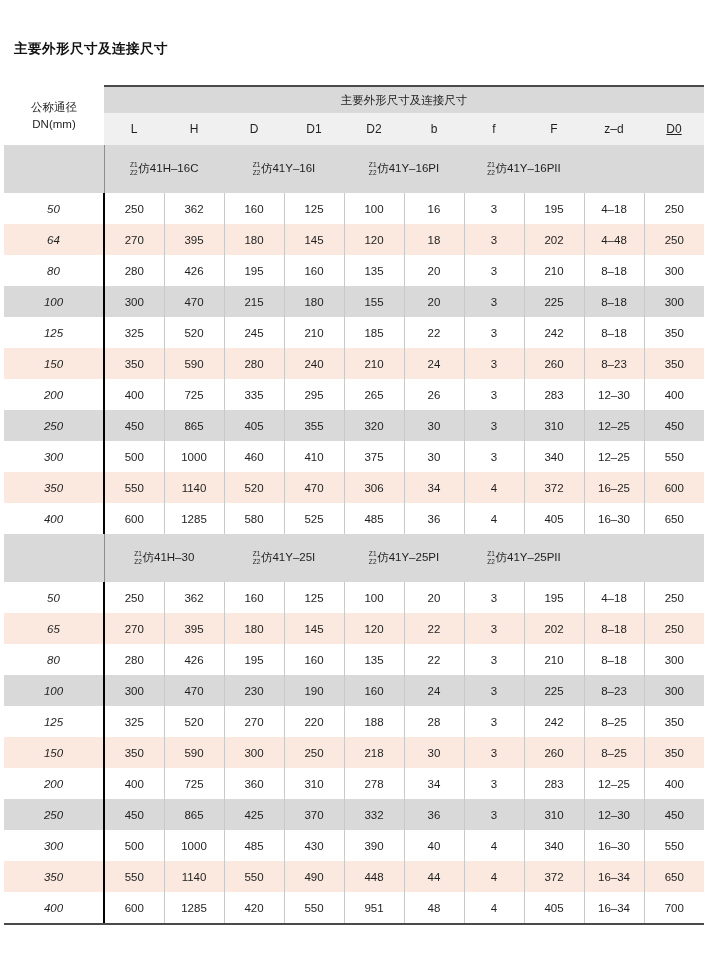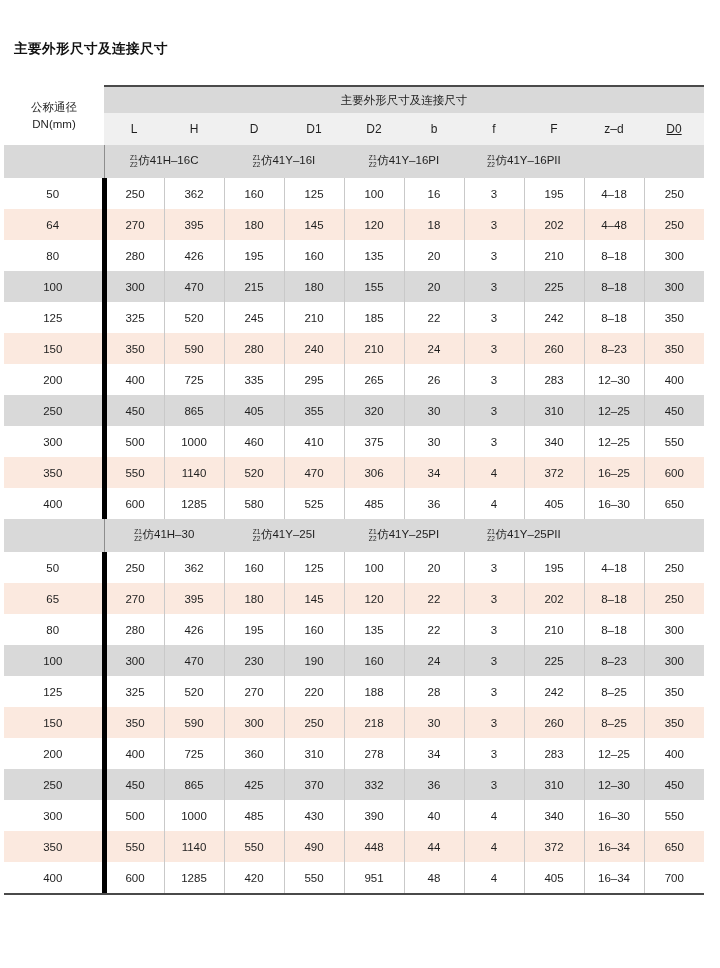--- a/index.html
+++ b/index.html
@@ -84,21 +84,21 @@
     background: #f0f0f0;
     height: 32px;
     font-size: 12px;
     border-right: 1px solid #bdbdbd;
   }
   .hdr-col.last { border-right: none; text-decoration: underline; }
 
   
   .model-row td {
     background: #d9d9d9;
-    height: 33px;
+    height: 48px;
     font-size: 11.5px;
   }
   .model-row td.model-first {
     border-right: 1px solid #8e8e8e;
   }
   .model-label {
     display: inline-block;
     white-space: nowrap;
     font-size: 11.5px;
     line-height: 1;
@@ -115,21 +115,22 @@
   }
   .zz span { display: block; letter-spacing: 0.1px; }
 
   
   tr.data td {
     height: 31px;
     font-size: 11.5px;
     border-right: 1px solid #c9c9c9;
   }
   tr.data td.c0 {
-    border-right: 5px solid #000000;
+    border-right: 2px solid #000000;
+    font-style: italic;
   }
   tr.data td.last { border-right: none; }
 
   tr.band-white td { background: #ffffff; }
   tr.band-peach td { background: #fbe9df; }
   tr.band-gray  td { background: #d9d9d9; }
 </style>
 </head>
 <body>
 

